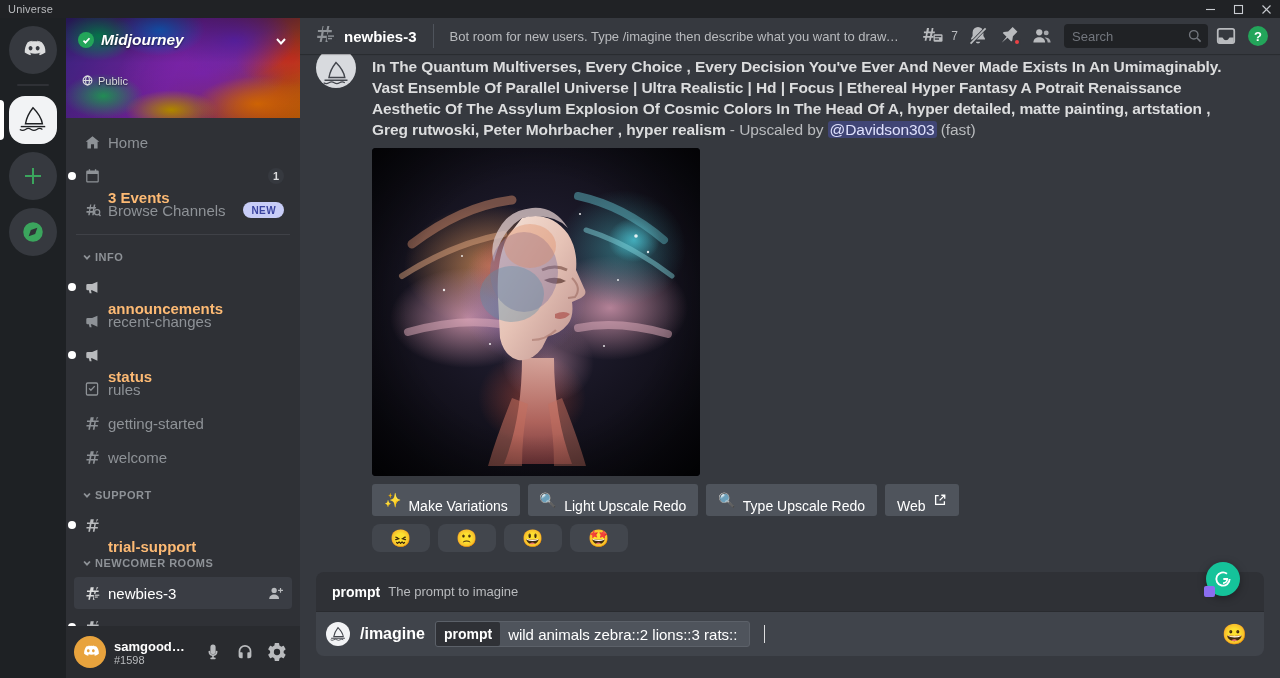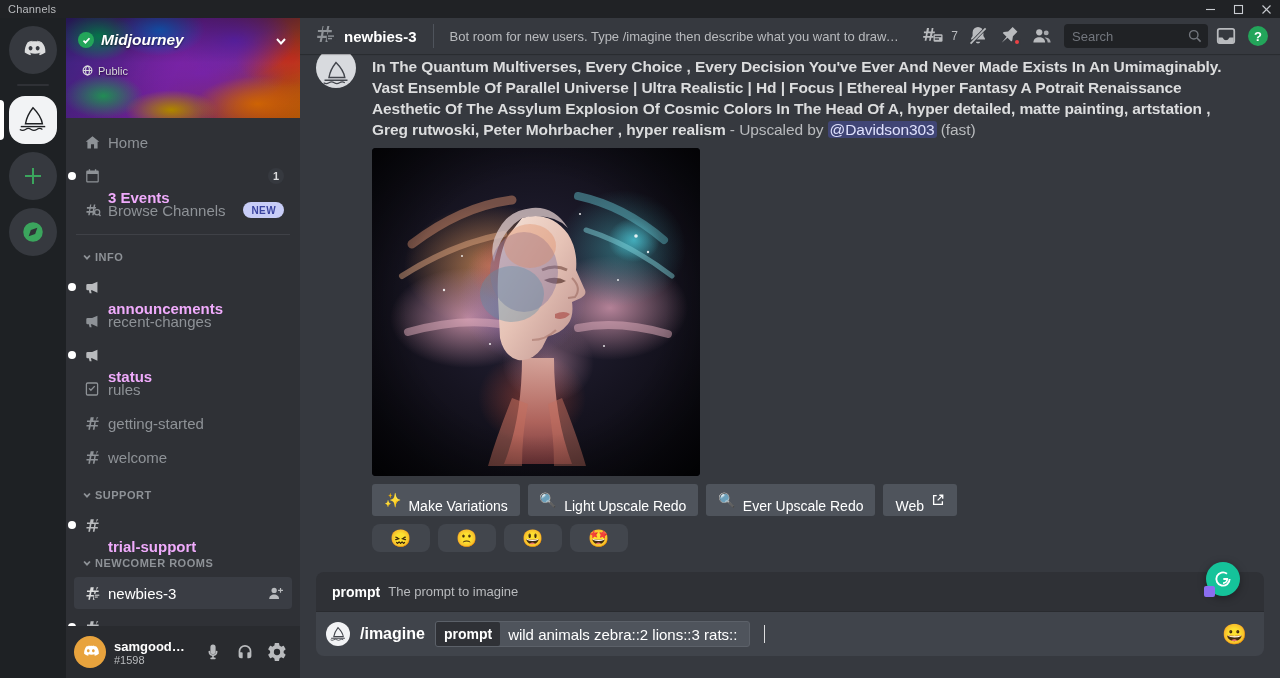--- a/index.html
+++ b/index.html
@@ -62,33 +62,33 @@
   .banner-shade { position: absolute; inset: 0; background: linear-gradient(180deg, rgba(0,0,0,.42) 0%, rgba(0,0,0,.12) 45%, rgba(0,0,0,.18) 100%); }
   .gh-row { position: absolute; left: 12px; top: 13px; display: flex; align-items: center; gap: 7px; }
   .verified {
     width: 16px; height: 16px; border-radius: 50%; background: #23a55a;
     display: flex; align-items: center; justify-content: center; flex: 0 0 16px;
   }
   .verified svg { stroke: #fff; stroke-width: 2.4; fill: none; }
   .guild-name { color: #fff; font-size: 15.5px; font-weight: bold; text-shadow: 0 1px 2px rgba(0,0,0,.55); font-style: italic; }
   .gh-chevron { position: absolute; right: 12px; top: 16px; }
   .gh-chevron svg { stroke: #fff; stroke-width: 2; fill: none; }
-  .gh-public { position: absolute; left: 16px; top: 44px; display: flex; align-items: center; gap: 5px; }
+  .gh-public { position: absolute; left: 16px; top: 54px; display: flex; align-items: center; gap: 5px; }
   .gh-public .lbl { color: #d9dadd; font-size: 11px; text-shadow: 0 1px 2px rgba(0,0,0,.6); }
   .globe svg { stroke: #d9dadd; stroke-width: 1.4; fill: none; }
 
   .chan-scroll { flex: 1; overflow: hidden; padding-top: 8px; position: relative; }
 
   .nav-item {
     height: 32px; margin: 0 8px 2px 8px; border-radius: 4px; display: flex; align-items: center;
     padding: 0 8px; gap: 6px; cursor: pointer; position: relative;
   }
   .nav-item .ico { width: 20px; height: 20px; display: flex; align-items: center; justify-content: center; flex: 0 0 20px; }
   .nav-item .txt { font-size: 15px; color: #8e9297; white-space: nowrap; overflow: hidden; text-overflow: ellipsis; }
-  .nav-item.unread .txt { color: #f0abfc; font-weight: bold; margin-top: 42px; }
+  .nav-item.unread .txt { color: #fdba74; font-weight: bold; margin-top: 42px; }
   .nav-item.selected { background: #3a3d44; }
   .nav-item.selected .txt { color: #fff; }
   .dot-unread { position: absolute; left: -6px; width: 8px; height: 8px; background: #fff; border-radius: 50%; }
 
   .badge-count {
     margin-left: auto; min-width: 16px; height: 16px; border-radius: 8px; background: #36393f;
     color: #dcddde; font-size: 11px; font-weight: bold; display: flex; align-items: center;
     justify-content: center; padding: 0 5px;
   }
   .badge-new {
@@ -217,21 +217,21 @@
   }
   .gram svg { stroke: #fff; fill: none; stroke-width: 2.2; }
   .gram .gbadge { position: absolute; left: -2px; bottom: -1px; width: 11px; height: 11px; background: #8b6ef0; border-radius: 2px; }
 </style>
 </head>
 <body>
 
 <div class="app">
 
   <div class="titlebar">
-    <span class="tb-title">Channels</span>
+    <span class="tb-title">Universe</span>
     <div class="win-ctrls">
       <div class="win-btn">
         <svg width="11" height="11" viewBox="0 0 11 11">
             <line x1="1" y1="5.5" x2="10" y2="5.5"></line>
           </svg>
       </div>
       <div class="win-btn">
         <svg width="11" height="11" viewBox="0 0 11 11">
             <rect x="1.5" y="1.5" width="8" height="8"></rect>
           </svg>
@@ -692,21 +692,21 @@
               <div class="dbtn">
                 <span class="emo">✨</span>
                 <span class="lbl">Make Variations</span>
               </div>
               <div class="dbtn">
                 <span class="emo">🔍</span>
                 <span class="lbl">Light Upscale Redo</span>
               </div>
               <div class="dbtn">
                 <span class="emo">🔍</span>
-                <span class="lbl">Ever Upscale Redo</span>
+                <span class="lbl">Type Upscale Redo</span>
               </div>
               <div class="dbtn">
                 <span class="lbl">Web</span>
                 <svg width="14" height="14" viewBox="0 0 16 16">
                     <path fill="none" stroke="#fff" stroke-width="1.5" d="M6.5 3H3v10h10V9.5"></path>
                     <path fill="none" stroke="#fff" stroke-width="1.5" d="M9.5 2.6H13.4V6.5M13 3l-5.4 5.4"></path>
                   </svg>
               </div>
             </div>
 

